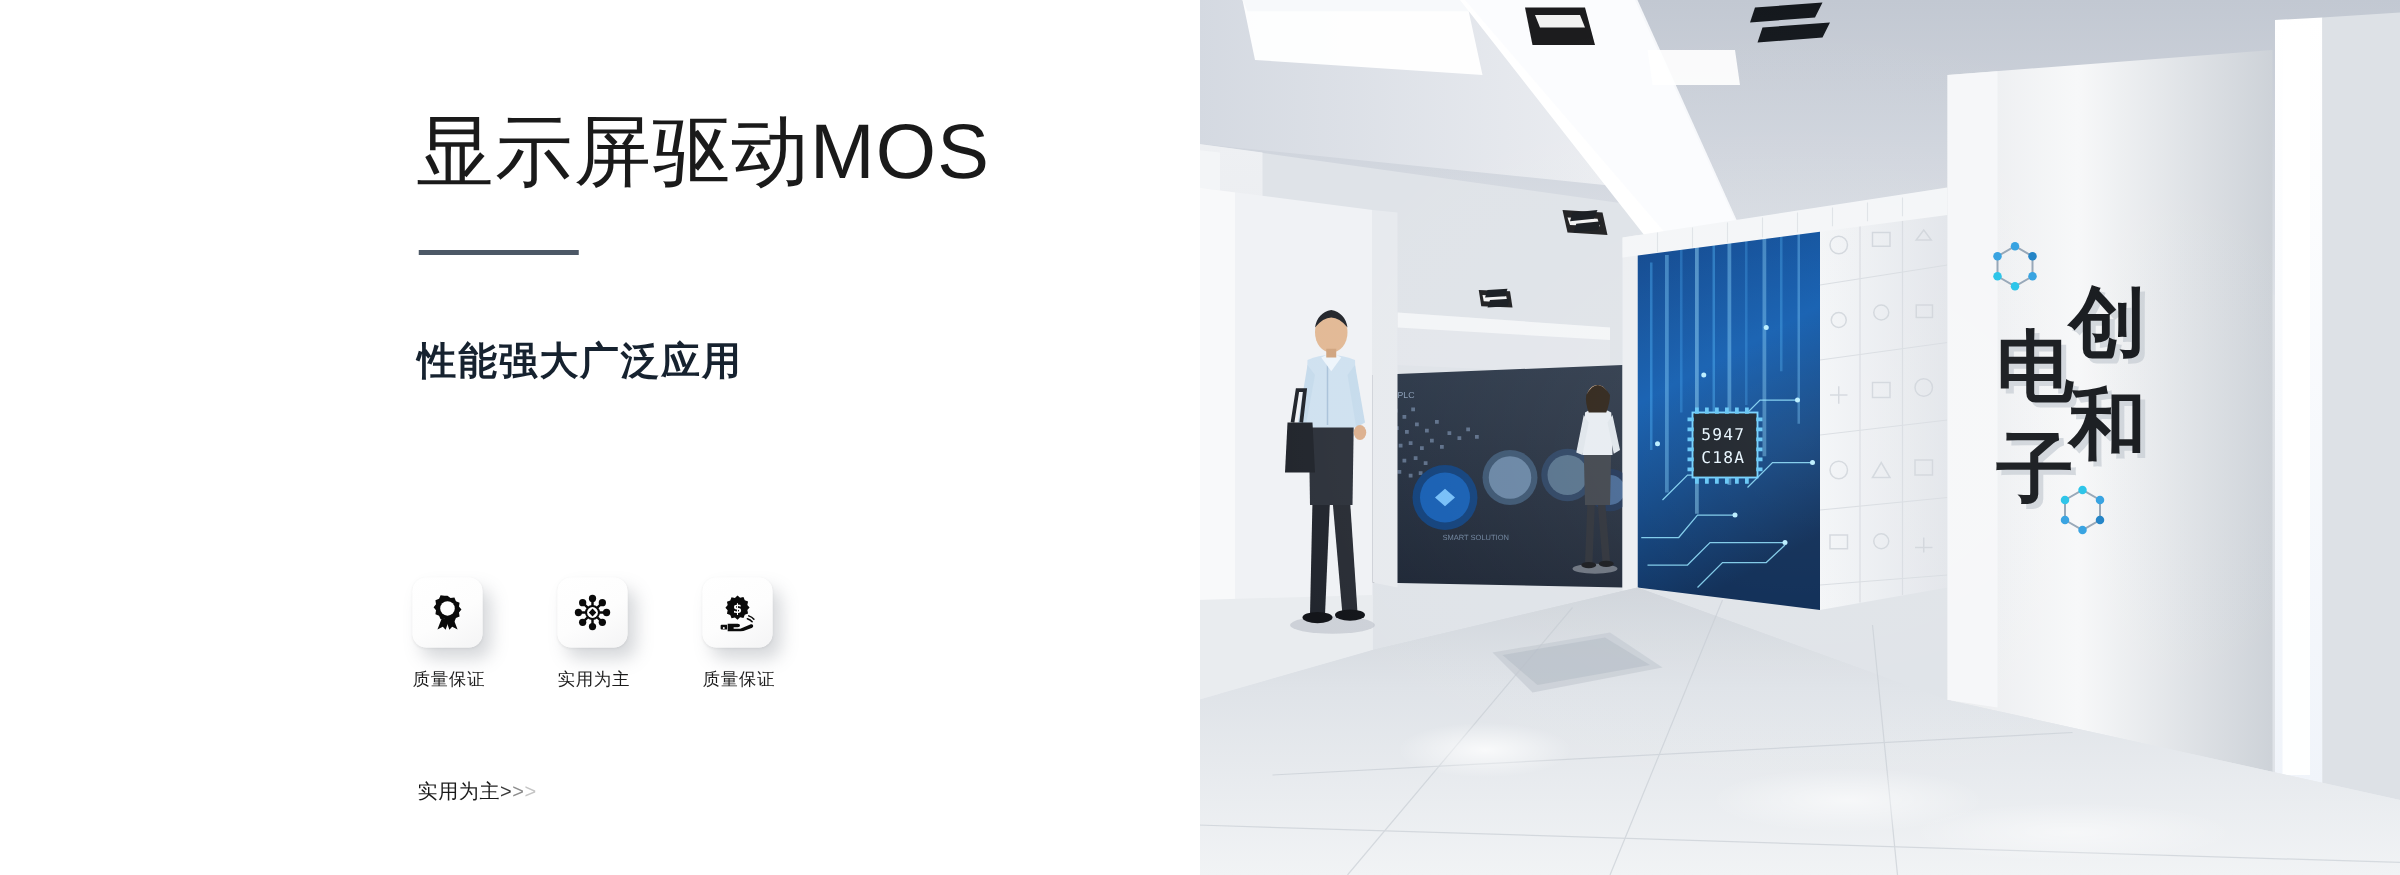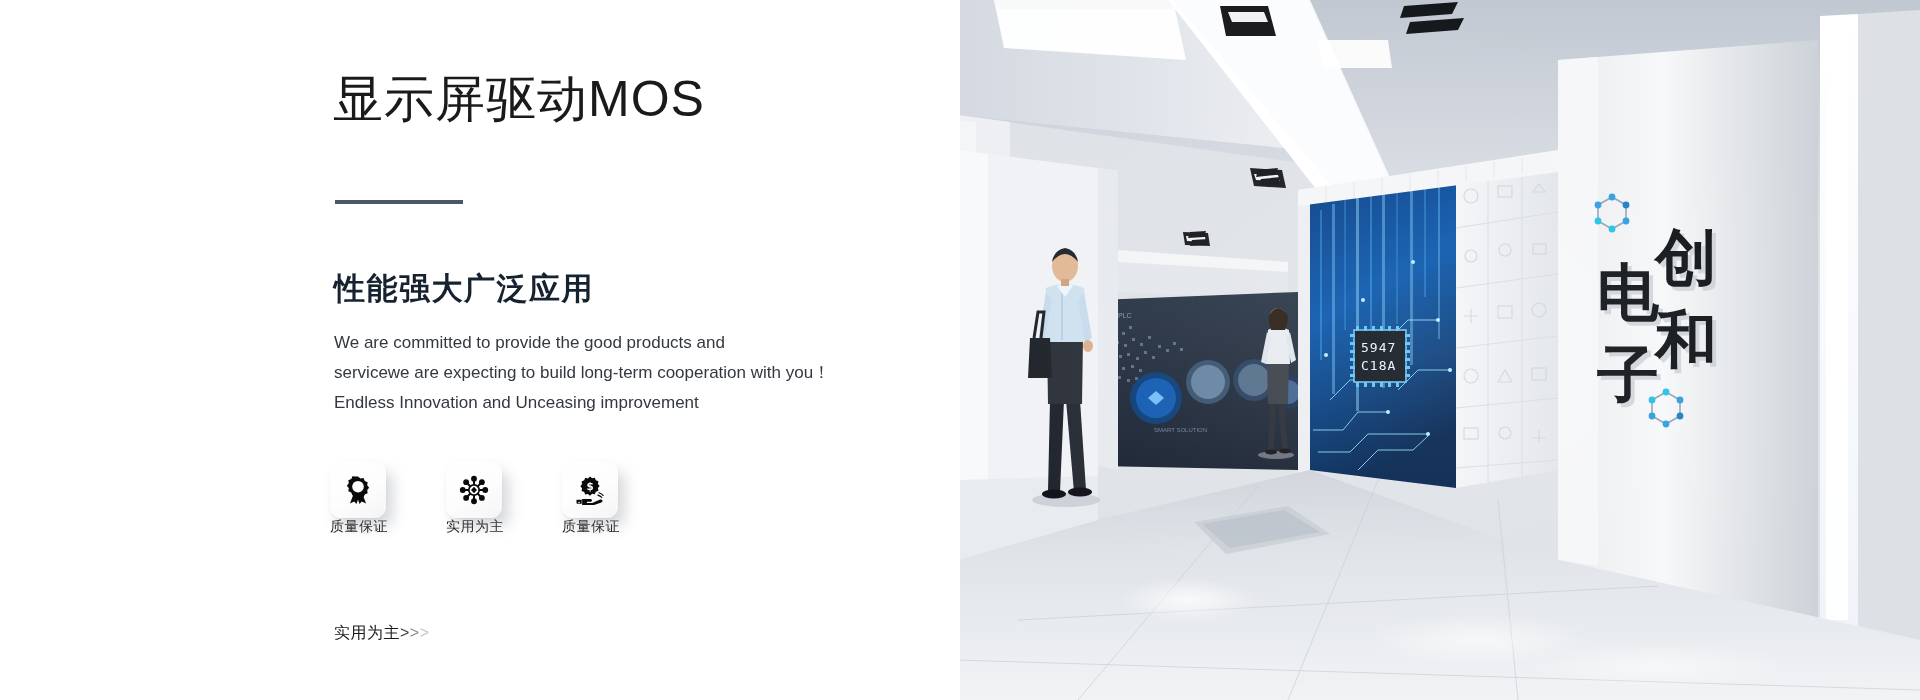--- a/index.html
+++ b/index.html
@@ -19,22 +19,22 @@
   
   .left-panel {
     position: absolute;
     left: 0; top: 0;
     width: 960px; height: 700px;
     background: #ffffff;
     z-index: 5;
   }
   .headline {
     position: absolute;
-    left: 333px; top: 72px;
-    font-size: 50px;
+    left: 333px; top: 88px;
+    font-size: 62px;
     font-weight: 400;
     letter-spacing: 1px;
     color: #1a1a1a;
     line-height: 1.1;
     white-space: nowrap;
   }
   .rule {
     position: absolute;
     left: 335px; top: 200px;
     width: 128px; height: 4px;
@@ -75,21 +75,21 @@
     border-radius: 11px;
     background: linear-gradient(150deg, #ffffff 0%, #fdfdfd 55%, #f4f4f5 100%);
     box-shadow: 7px 9px 14px rgba(120,125,135,0.30),
                 0 1px 2px rgba(0,0,0,0.06);
     display: flex;
     align-items: center;
     justify-content: center;
   }
   .badge svg { display: block; }
   .feature-label {
-    margin-top: 0;
+    margin-top: 17px;
     font-size: 14px;
     color: #1d1d1d;
     letter-spacing: 0.5px;
     white-space: nowrap;
     text-align: left;
     font-weight: 500;
   }
 
   
   .more-link {
@@ -495,25 +495,20 @@
   </div>
 
   <div class="left-panel">
 
     <h1 class="headline">显示屏驱动MOS</h1>
 
     <div class="rule"></div>
 
     <h2 class="subhead">性能强大广泛应用</h2>
 
-    <div class="paragraph">
-      <div>We are committed to provide the good products and</div>
-      <div>servicewe are expecting to build long-term cooperation with you！</div>
-      <div>Endless Innovation and Unceasing improvement</div>
-    </div>
 
     <div class="features">
 
       <div class="feature">
         <div class="badge">
           <span>
             <svg width="30" height="30" viewBox="0 0 32 32" fill="#0a0a0a">
               <path d="M16 1.6 l2.6 2.1 3.3-.5 1.3 3.1 3.1 1.3-.5 3.3 2.1 2.6-2.1 2.6.5 3.3-3.1 1.3-1.3 3.1-3.3-.5L16 23.4l-2.6-2.1-3.3.5-1.3-3.1-3.1-1.3.5-3.3-2.1-2.6 2.1-2.6-.5-3.3 3.1-1.3 1.3-3.1 3.3.5z"></path>
               <circle cx="16" cy="12.5" r="6.2" fill="#ffffff"></circle>
               <path d="M11.2 20.6 L7.4 30.4 l4.6-2.2 2.4 2.6 3.0-8.6z"></path>

